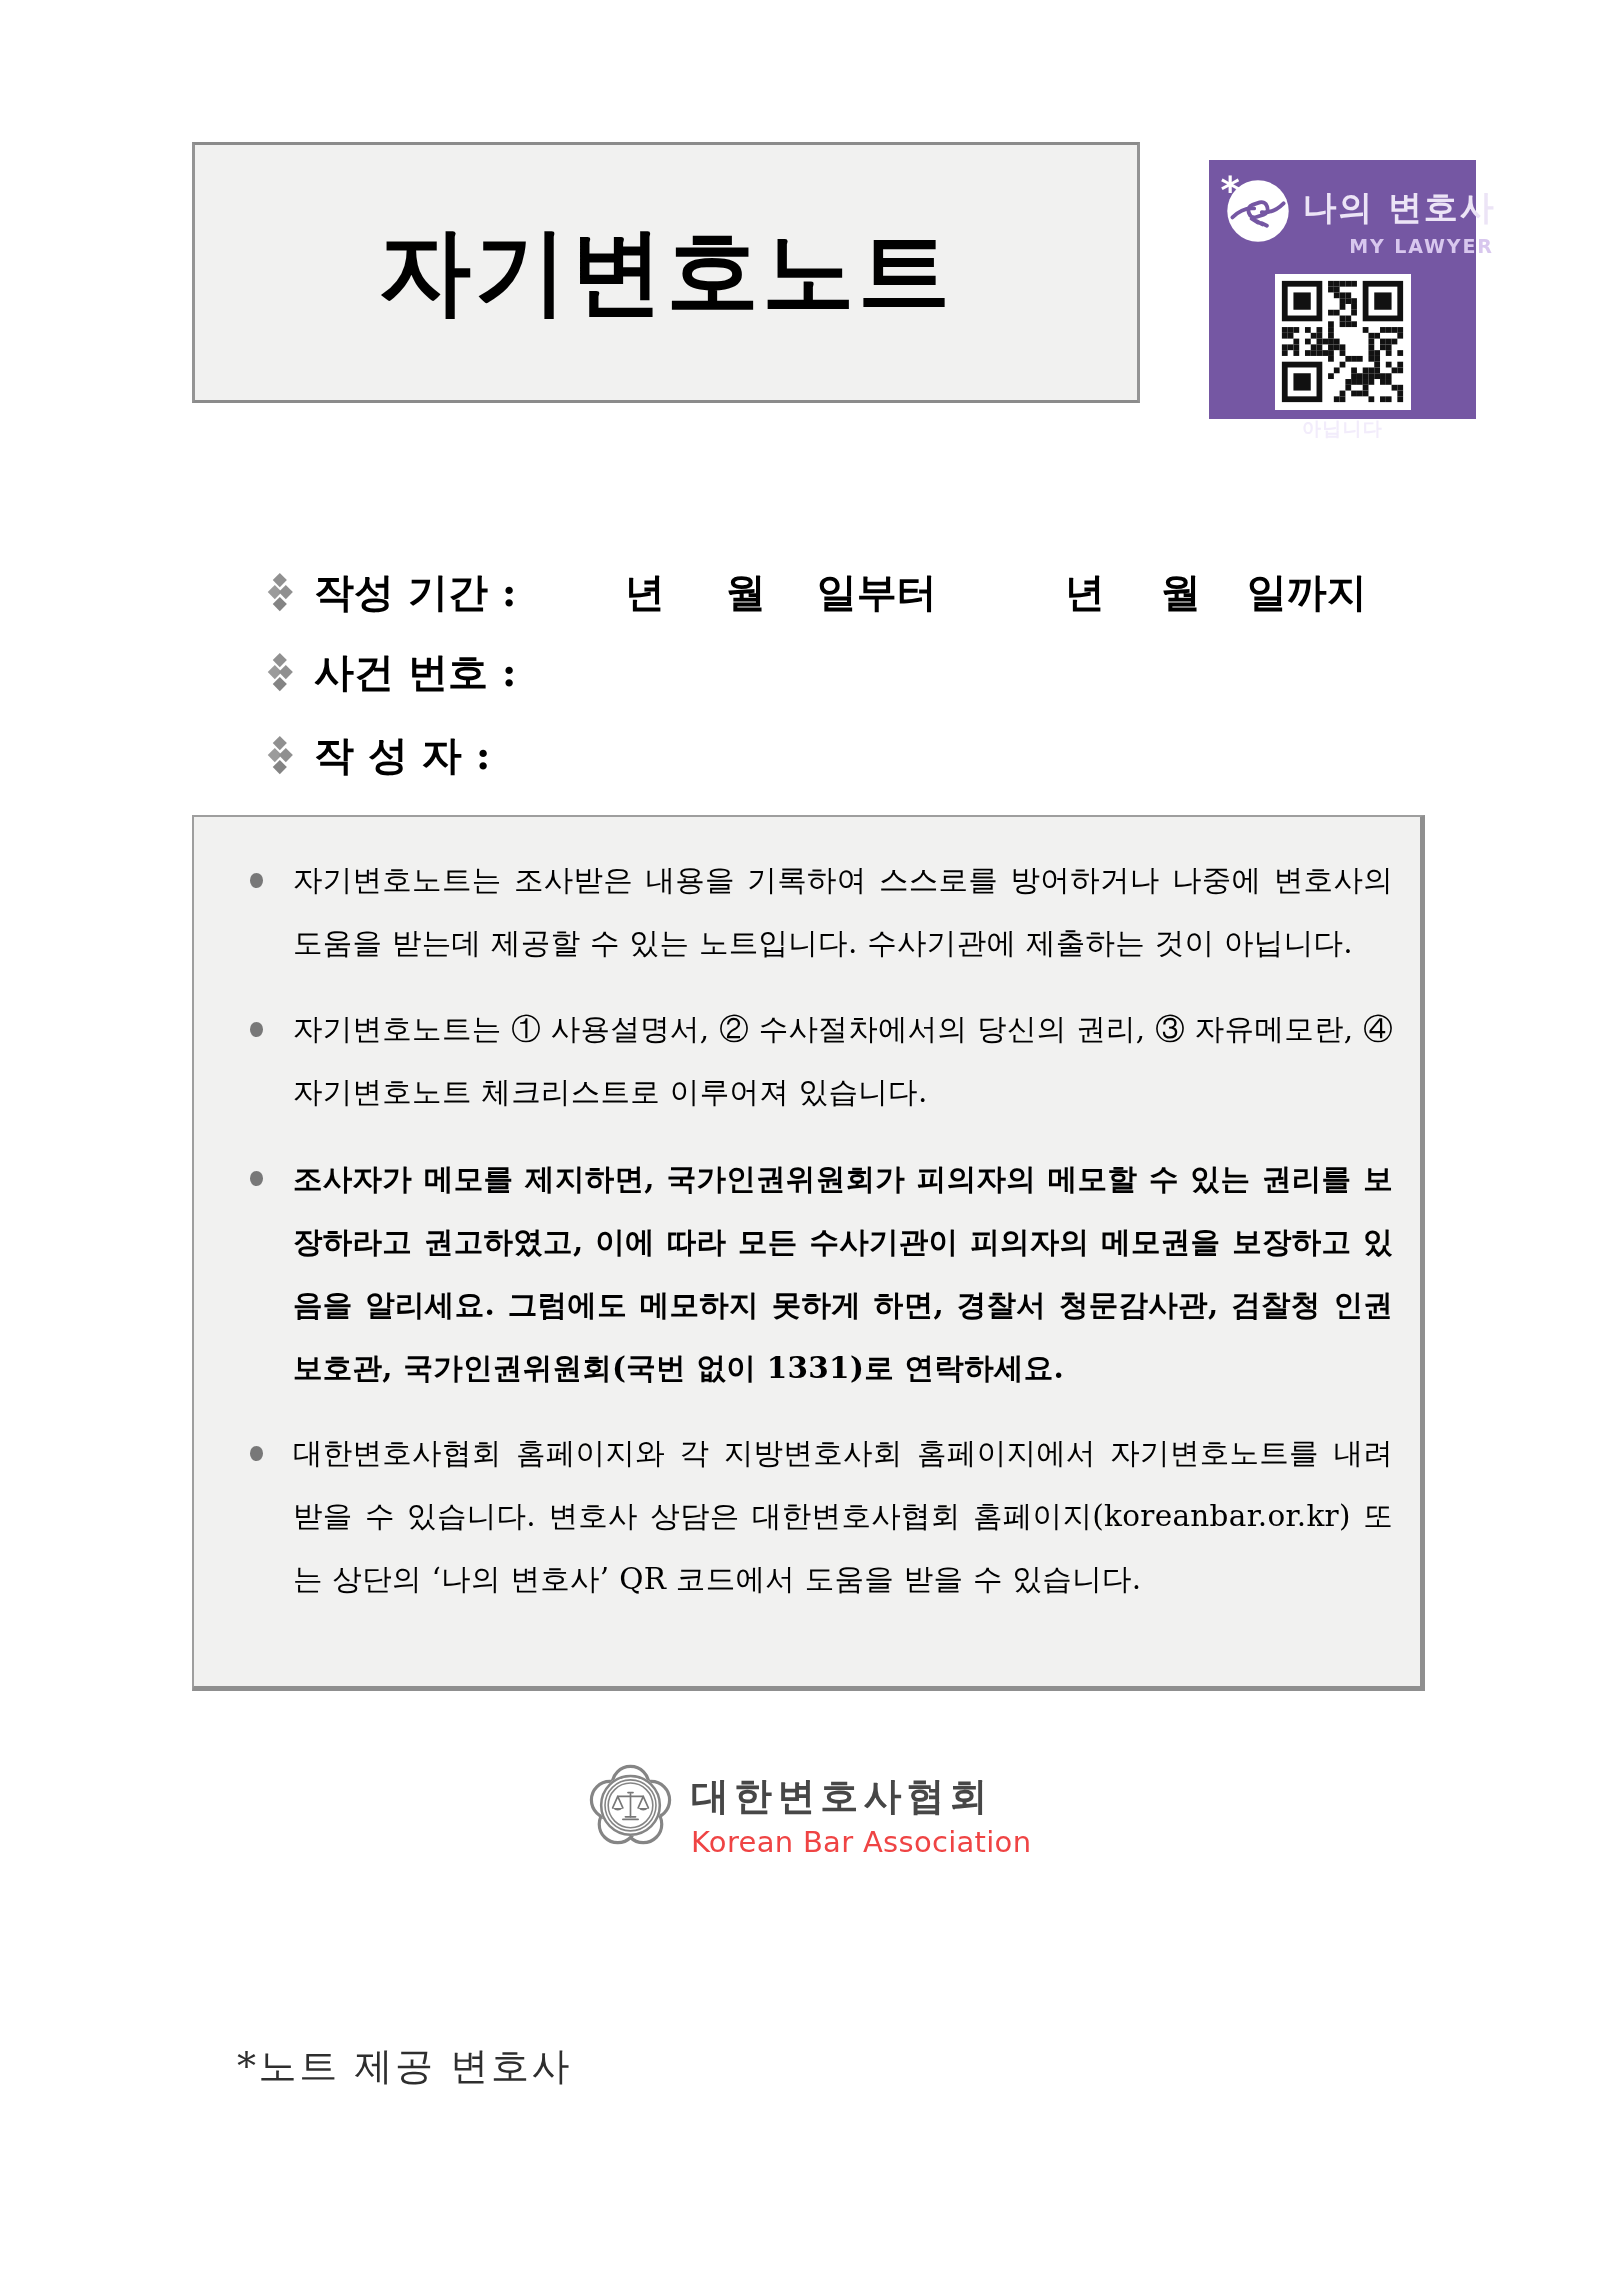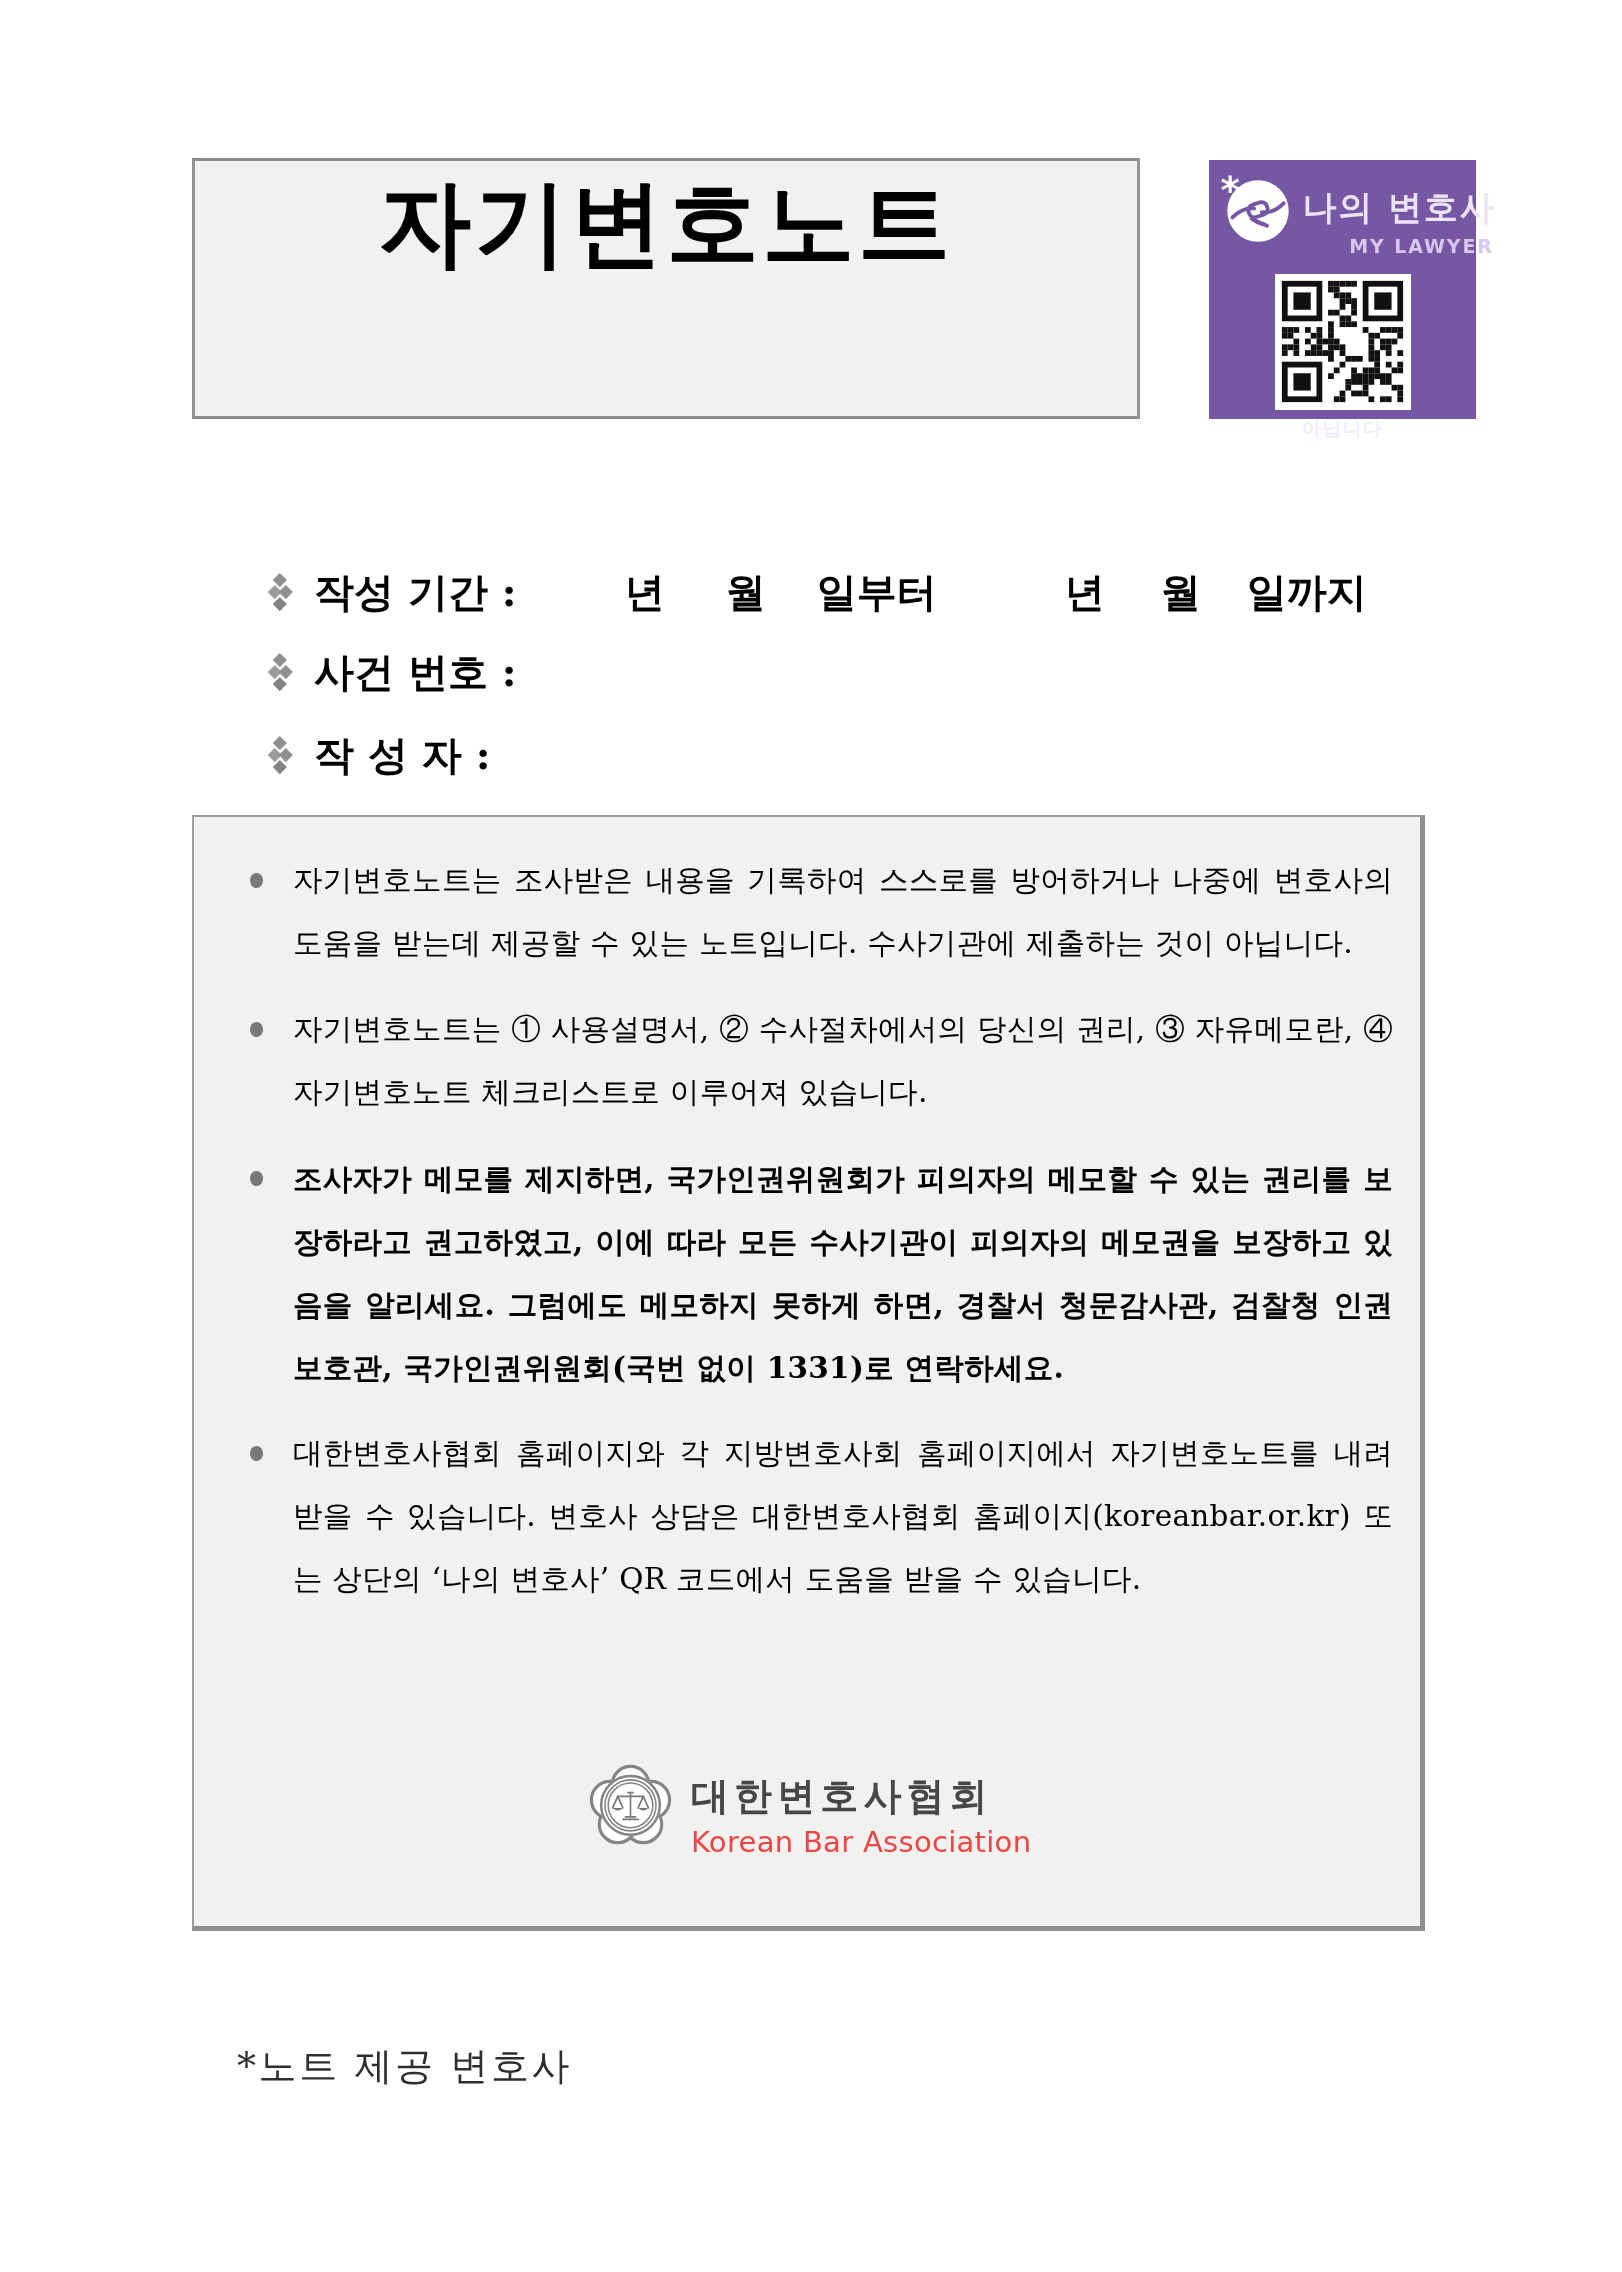--- a/index.html
+++ b/index.html
@@ -3,24 +3,24 @@
 <meta charset="utf-8">
 <style>
   html,body{margin:0;padding:0;}
   body{
     width:1622px;height:2273px;position:relative;background:#ffffff;
     font-family:"DejaVu Serif","Liberation Serif",serif;color:#000;
     overflow:hidden;
   }
   
   .header-box{
-    position:absolute;left:192px;top:158px;width:948px;height:261px;
+    position:absolute;left:192px;top:142px;width:948px;height:261px;
     box-sizing:border-box;background:#f1f1f0;
     border:3.8px solid #949494;border-top-color:#8b8b8b;border-bottom-color:#8b8b8b;
-    display:flex;justify-content:center;
+    display:flex;align-items:center;justify-content:center;
   }
   .doc-title{
     font-family:"DejaVu Sans","Liberation Sans",sans-serif;
     font-weight:900;font-size:95px;letter-spacing:3.8px;color:#000;
     transform:scaleX(0.97);white-space:nowrap;
   }
   
   .badge{
     position:absolute;left:1209px;top:160px;width:267px;height:259px;
     background:#7557A3;box-sizing:border-box;
@@ -42,21 +42,21 @@
   .dcluster{position:relative;width:23px;height:35px;flex:none;margin-right:22px;}
   .dcluster i{position:absolute;width:9.6px;height:9.6px;background:#909090;transform:rotate(45deg);}
   .dcluster i:nth-child(1){left:6.4px;top:0.6px;}
   .dcluster i:nth-child(2){left:0.6px;top:12px;background:#9b9b9b;}
   .dcluster i:nth-child(3){left:12px;top:12px;}
   .dcluster i:nth-child(4){left:6.4px;top:24px;background:#848484;}
   .tok-0{margin-left:108px;} .tok-1{margin-left:61px;} .tok-2{margin-left:51px;}
   .tok-3{margin-left:128px;} .tok-4{margin-left:56px;} .tok-5{margin-left:46px;}
   
   .info-box{
-    position:absolute;left:192px;top:815px;width:1233px;height:1116px;
+    position:absolute;left:192px;top:815px;width:1233px;height:876px;
     box-sizing:border-box;background:#f1f1f0;
     border:2.6px solid #9e9e9e;border-right:5.1px solid #8f8f8f;border-bottom:5.1px solid #8f8f8f;
     padding:32px 27px 0 56px;
   }
   .info-box ul{list-style:none;margin:0;padding:0;}
   .info-box li{display:flex;margin-bottom:23px;}
   .bdot{width:13.4px;height:14.7px;border-radius:50%;background:#787878;flex:none;margin-top:24px;}
   .btext{margin-left:29.5px;flex:1;font-size:29.5px;line-height:63px;text-align:justify;letter-spacing:0.3px;}
   .btext.bold{font-weight:bold;}
   

